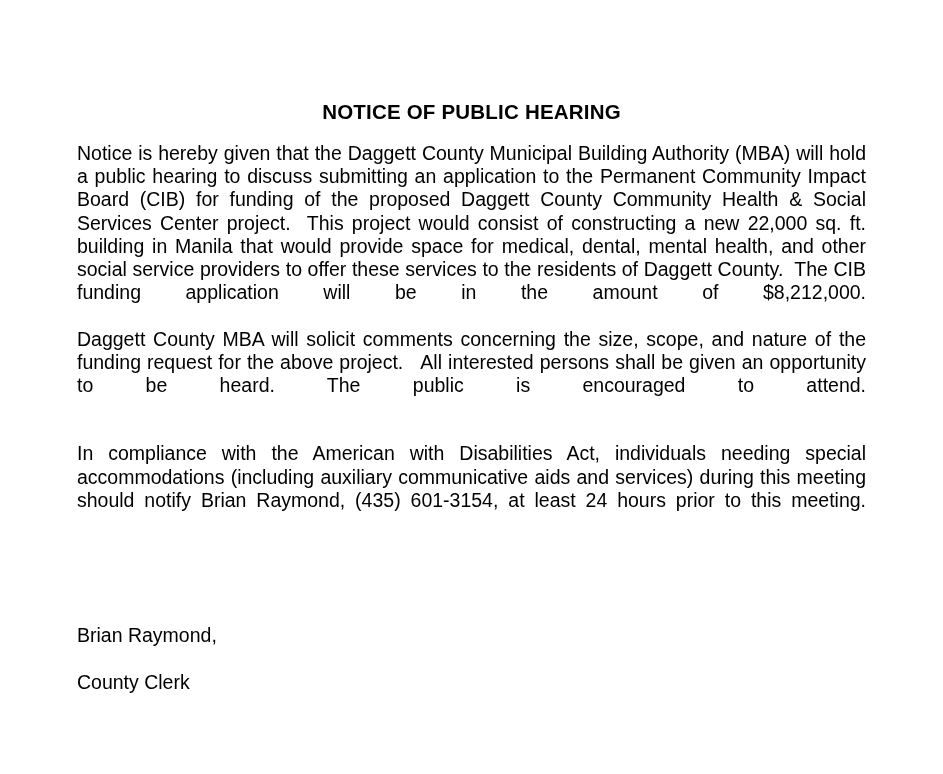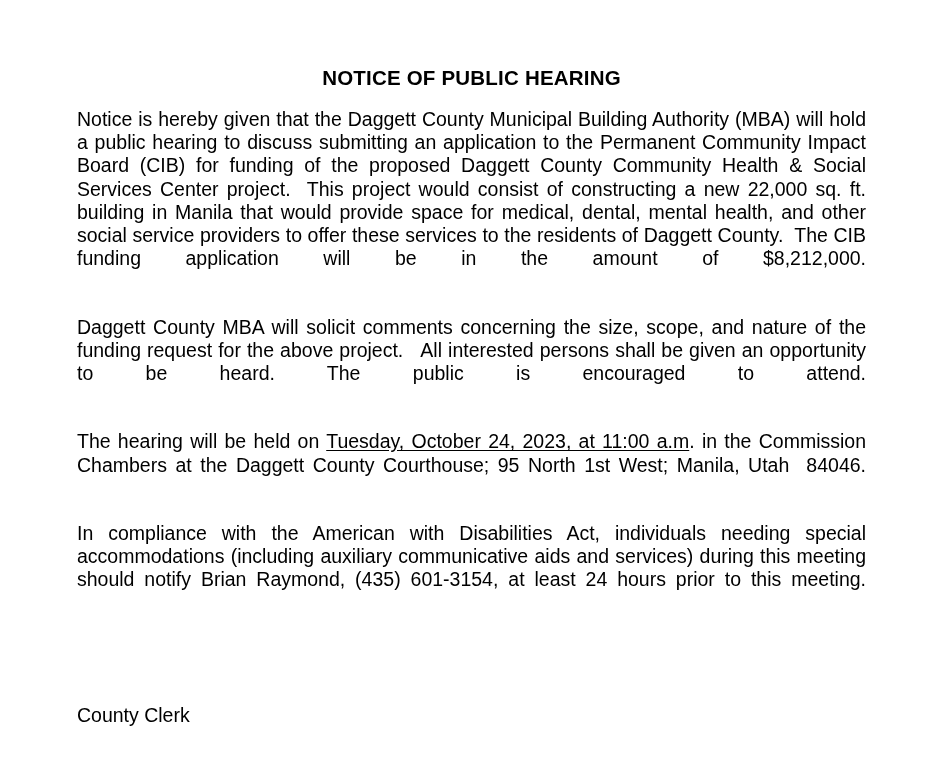--- a/index.html
+++ b/index.html
@@ -32,34 +32,34 @@
     width: 789px;   
   }
 
   .doc-title {
     text-align: center;
     font-weight: bold;
     font-size: 20.5px;
     line-height: 23px;
     letter-spacing: 0.2px;
     margin: 0;
-    padding-top: 66px;
+    padding-top: 100px;
   }
 
   .para {
     font-size: 19.5px;
     line-height: 23.2px;
     text-align: justify;
     text-justify: inter-word;
     margin: 0;
     white-space: pre-wrap;
   }
 
   .para.p1 { margin-top: 19px; }
-  .para.p2 { margin-top: 22px; }
+  .para.p2 { }
   .para.p3 { margin-top: 22px; }
   .para.p4 { margin-top: 22px; }
 
   
   .para::after {
     content: "";
     display: inline-block;
     width: 100%;
   }
 
@@ -84,22 +84,22 @@
 
 <div class="page">
   <div class="doc-body">
 
     <h1 class="doc-title">NOTICE OF PUBLIC HEARING</h1>
 
     <p class="para p1">Notice is hereby given that the Daggett County Municipal Building Authority (MBA) will hold a public hearing to discuss submitting an application to the Permanent Community Impact Board (CIB) for funding of the proposed Daggett County Community Health &amp; Social Services Center project.  This project would consist of constructing a new 22,000 sq. ft. building in Manila that would provide space for medical, dental, mental health, and other social service providers to offer these services to the residents of Daggett County.  The CIB funding application will be in the amount of $8,212,000.</p>
 
     <p class="para p2">Daggett County MBA will solicit comments concerning the size, scope, and nature of the funding request for the above project.   All interested persons shall be given an opportunity to be heard. The public is encouraged to attend.</p>
 
-    <p class="para p3"><span>The hearing will be held on </span><span class="underline-date">Tuesday, October 24, 2023, at 11:00 a.m</span><span>. in the Commission Chambers at the Daggett County Courthouse; 95 North 1st West; Manila, Utah  84046.</span></p>
 
     <p class="para p4">In compliance with the American with Disabilities Act, individuals needing special accommodations (including auxiliary communicative aids and services) during this meeting should notify Brian Raymond, (435) 601-3154, at least 24 hours prior to this meeting.</p>
 
     <div class="signature">
+      <span class="sig-line">Brian Raymond,</span>
       <span class="sig-line">County Clerk</span>
     </div>
 
   </div>
 </div>
 
 </body></html>

